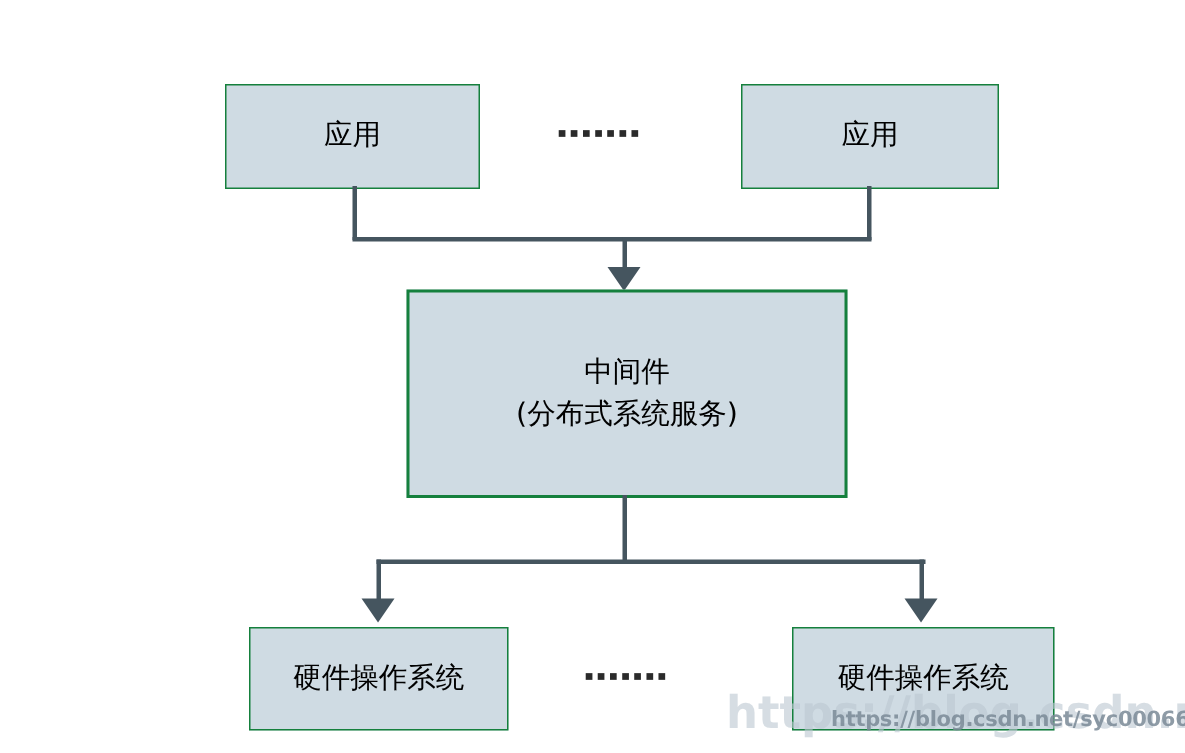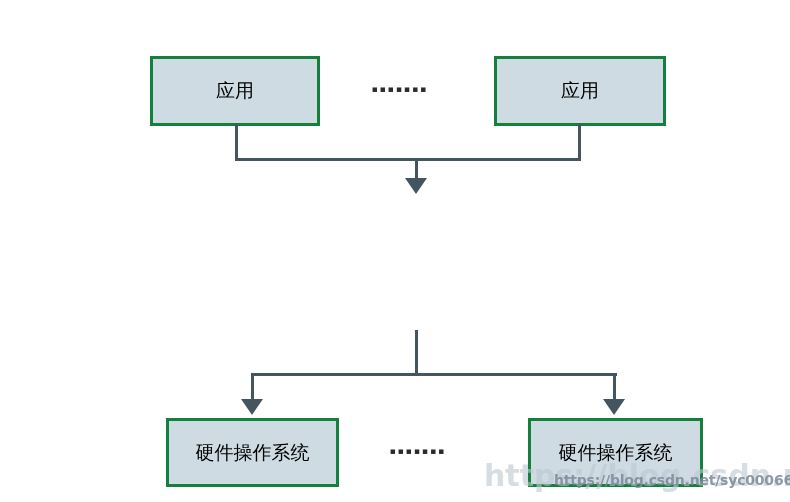--- a/index.html
+++ b/index.html
@@ -11,21 +11,21 @@
   .canvas {
     position: relative;
     width: 790px;
     height: 502px;
     background: #ffffff;
     overflow: hidden;
   }
   .node {
     position: absolute;
     background: #cfdbe3;
-    border: 3px solid #15803d;
+    border: 1px solid #15803d;
     box-sizing: border-box;
     display: flex;
     flex-direction: column;
     align-items: center;
     justify-content: center;
     text-align: center;
     color: #000000;
     font-size: 19px;
     line-height: 1.45;
   }
@@ -107,20 +107,24 @@
   <div class="node node-app-right">
     <span>应用</span>
   </div>
 
   <div class="line v-left-top"></div>
   <div class="line v-right-top"></div>
   <div class="line h-top"></div>
   <div class="line v-center-top"></div>
   <div class="arrow-down arrow-top"></div>
 
+  <div class="node node-middleware">
+    <span>中间件</span>
+    <span>(分布式系统服务)</span>
+  </div>
 
   <div class="line v-center-mid"></div>
   <div class="line h-bottom"></div>
   <div class="line v-left-bot"></div>
   <div class="line v-right-bot"></div>
   <div class="arrow-down arrow-bot-left"></div>
   <div class="arrow-down arrow-bot-right"></div>
 
   <div class="node node-os-left">
     <span>硬件操作系统</span>

